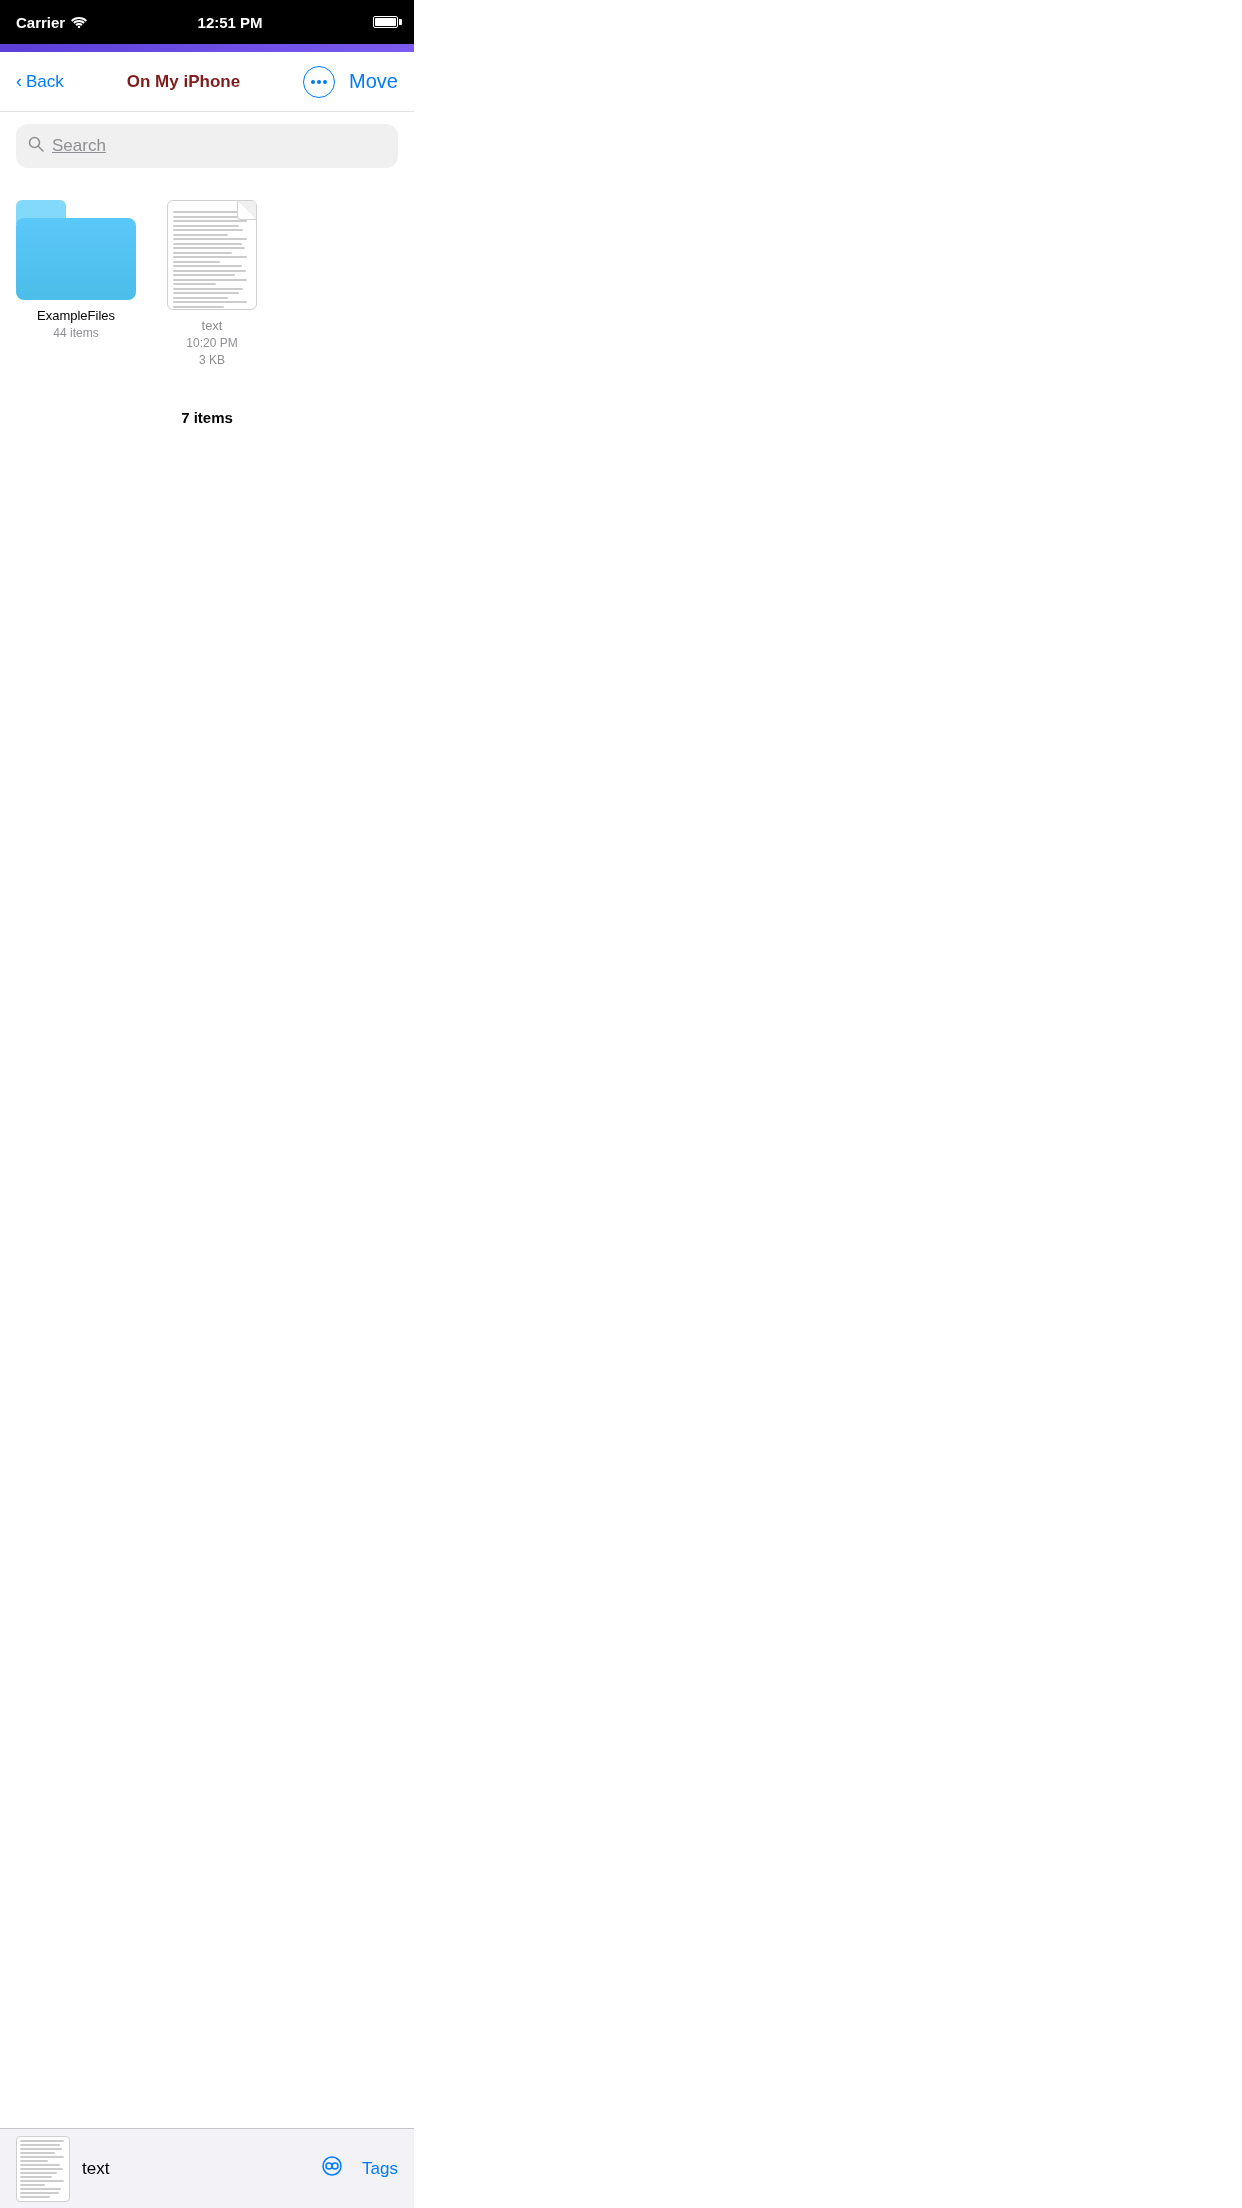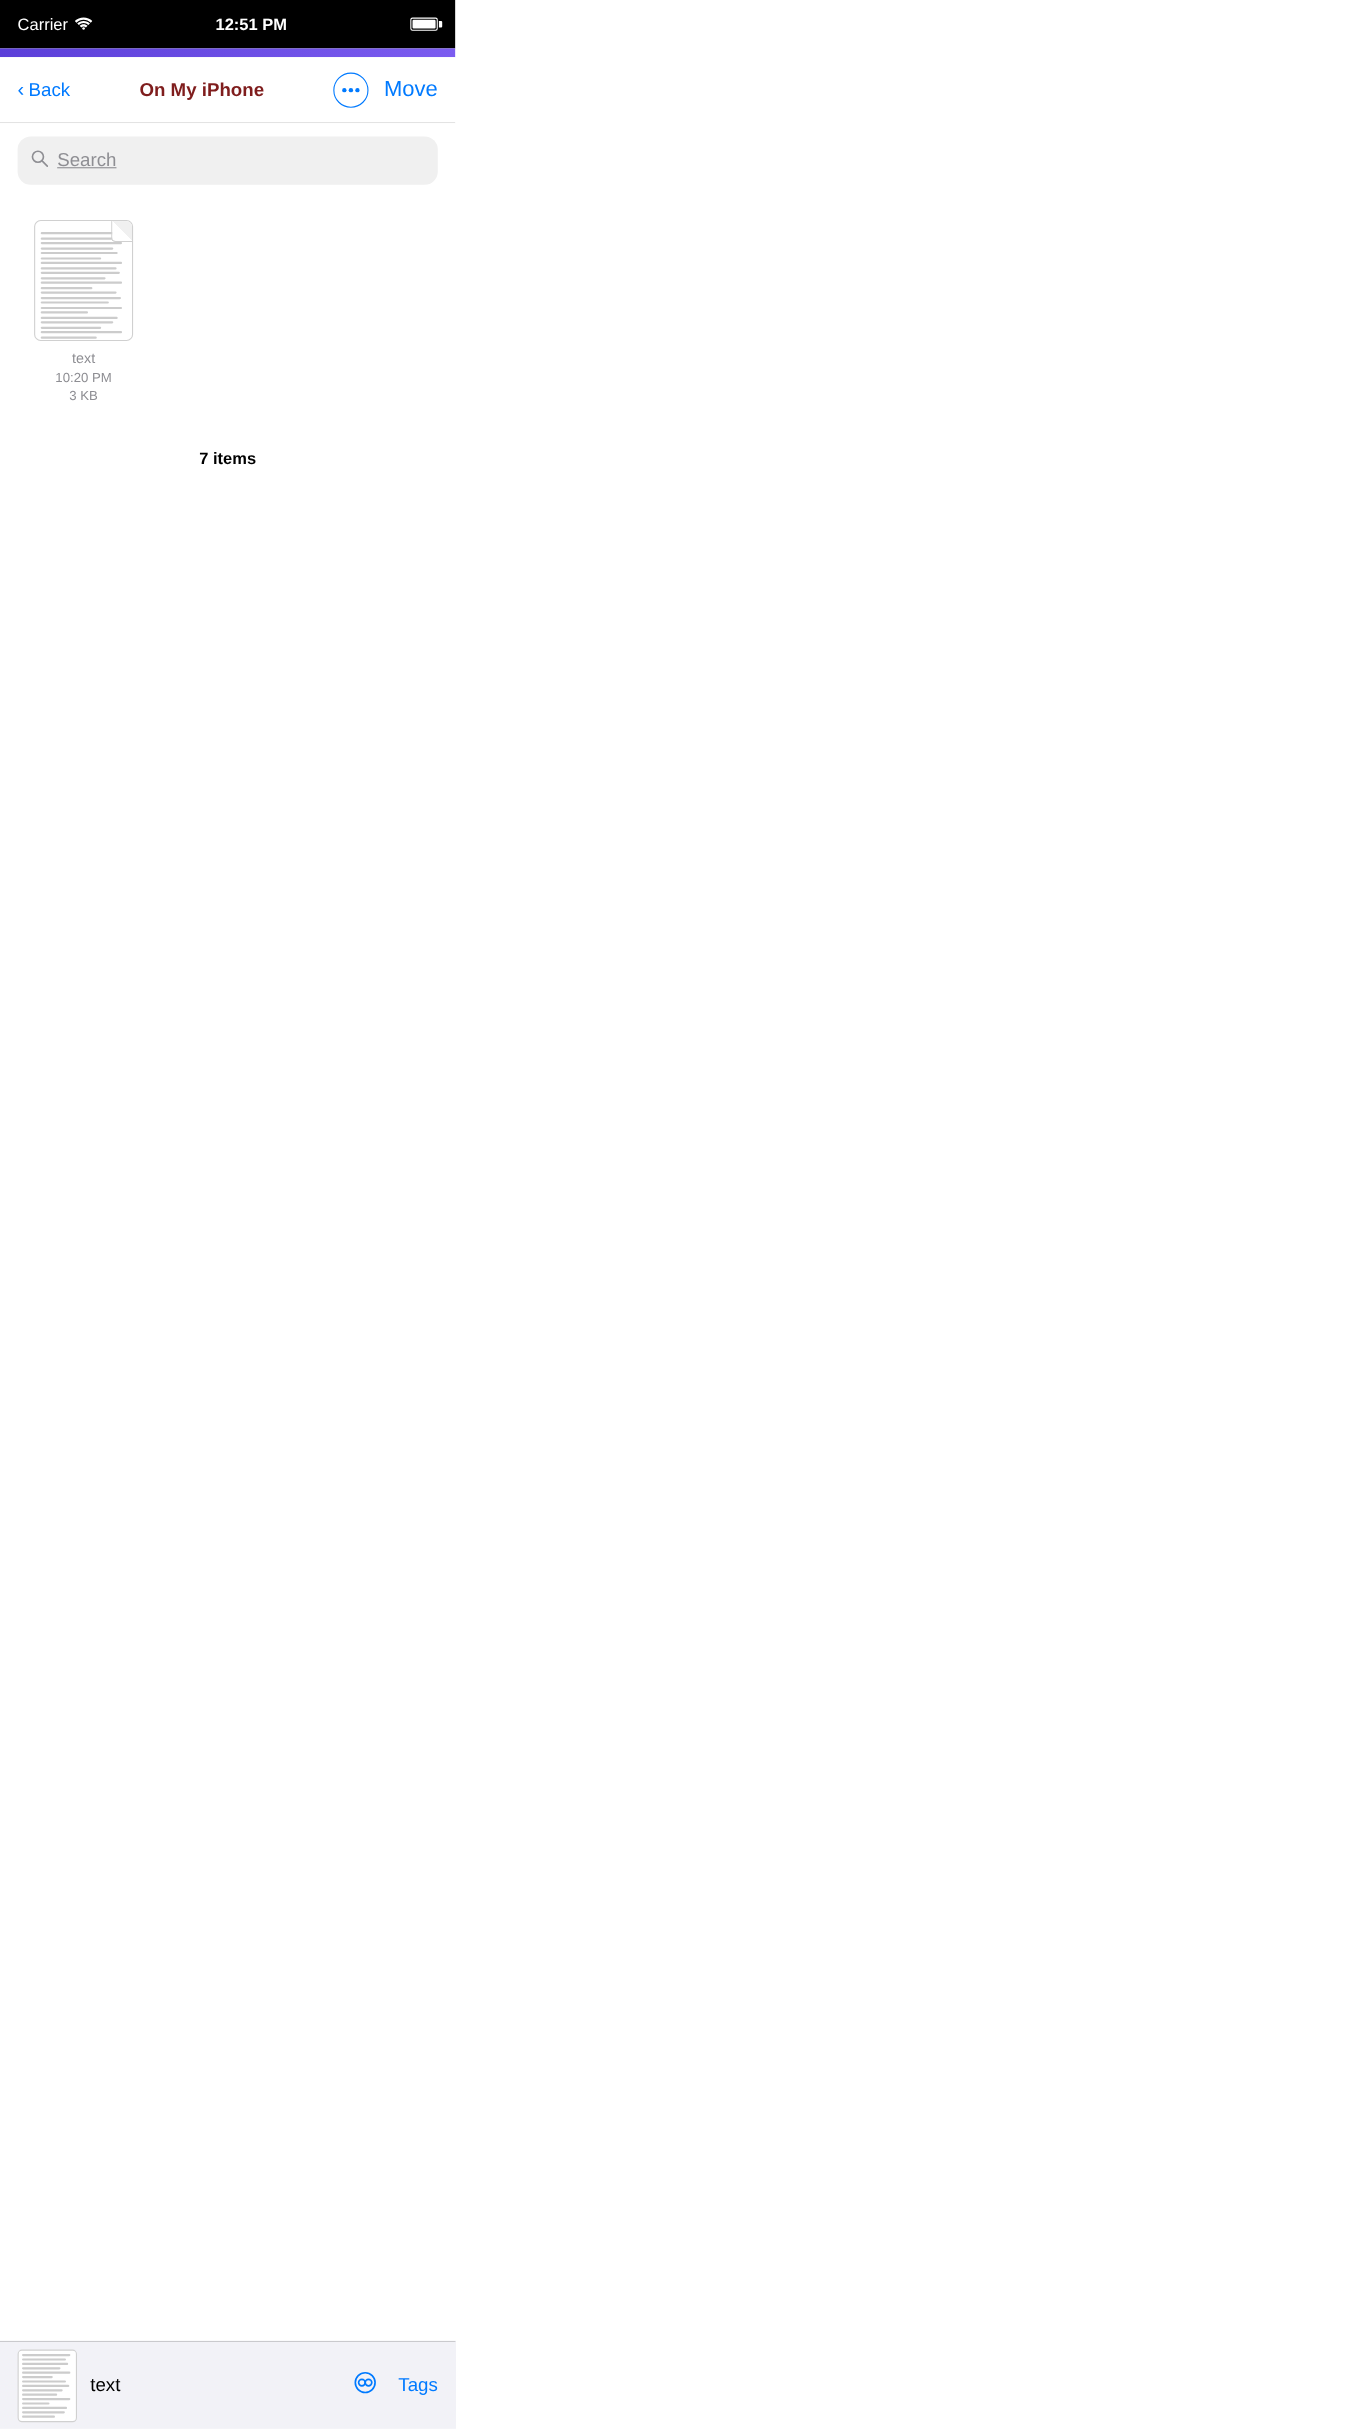--- a/index.html
+++ b/index.html
@@ -29,21 +29,21 @@
       color: #ffffff;
       font-size: 15px;
       font-weight: 600;
     }
 
     .status-bar-left {
       display: flex;
       align-items: center;
       gap: 6px;
       font-size: 15px;
-      font-weight: 400;
+      font-weight: 700;
     }
 
     .status-bar-center {
       font-size: 15px;
       font-weight: 600;
     }
 
     .status-bar-right {
       display: flex;
       align-items: center;
@@ -424,20 +424,28 @@
         <circle cx="6.5" cy="6.5" r="5" stroke="#8e8e93" stroke-width="1.5"></circle>
         <line x1="10.5" y1="10.5" x2="15" y2="15" stroke="#8e8e93" stroke-width="1.5" stroke-linecap="round"></line>
       </svg>
     </span>
     <span class="search-placeholder">Search</span>
   </div>
 </div>
 
 <div class="files-grid">
 
+  <div class="file-item">
+    <div class="folder-icon">
+      <div class="folder-tab"></div>
+      <div class="folder-body"></div>
+    </div>
+    <div class="file-name">ExampleFiles</div>
+    <div class="file-meta">44 items</div>
+  </div>
 
   <div class="file-item">
     <div class="doc-icon">
       <div class="doc-lines">
         <div class="doc-line"></div>
         <div class="doc-line"></div>
         <div class="doc-line"></div>
         <div class="doc-line"></div>
         <div class="doc-line"></div>
         <div class="doc-line"></div>

